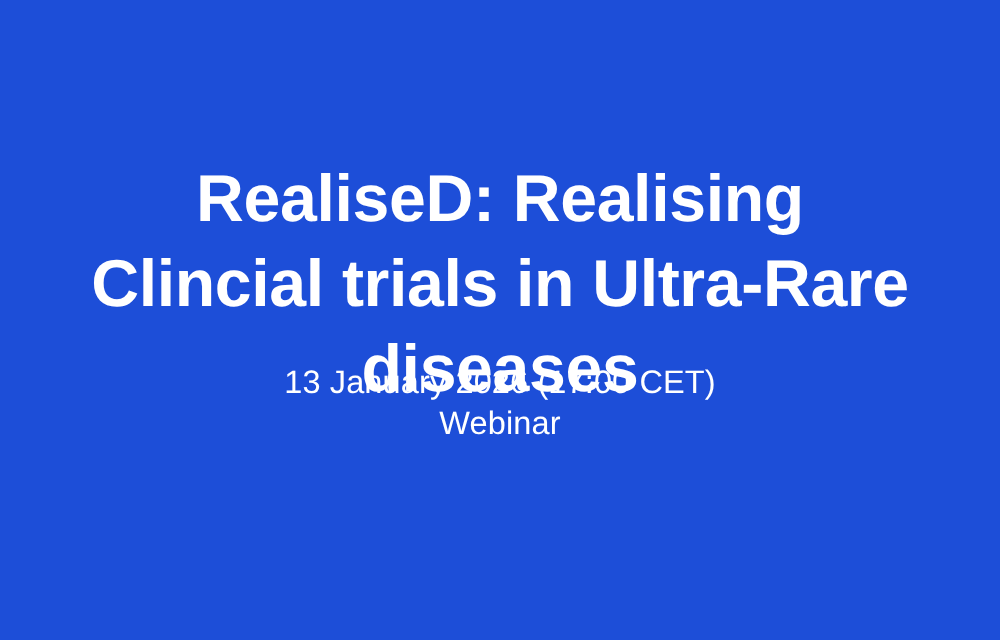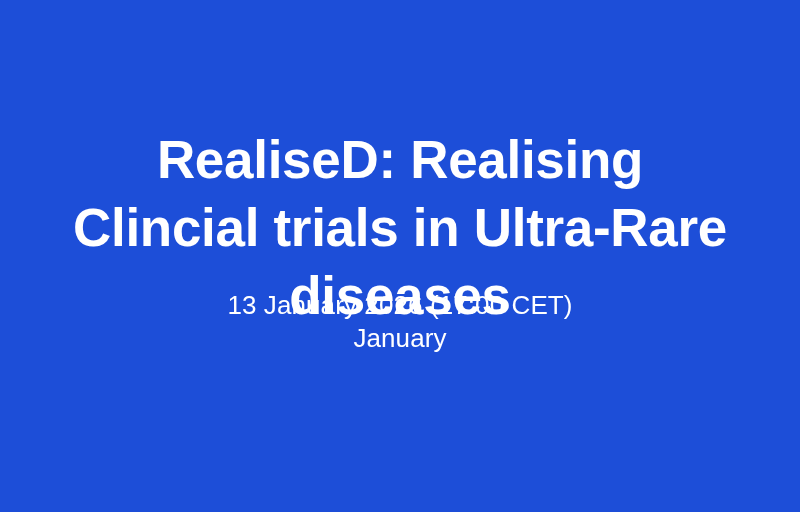--- a/index.html
+++ b/index.html
@@ -70,16 +70,16 @@
 </style>
 </head>
 <body style="background: rgb(7, 117, 74);">
 
 <div class="banner" style="background: #1d4ed8;">
 
   <h1 class="event-title" style="color: rgb(255, 255, 255);">RealiseD: Realising Clincial trials in Ultra-Rare diseases</h1>
 
   <div class="event-meta" style="color: rgb(255, 255, 255);">
     <span class="meta-line">13 January 2026 (17:00 CET)</span>
-    <span class="meta-line">January</span>
+    <span class="meta-line">Webinar</span>
   </div>
 
 </div>
 
 </body></html>

